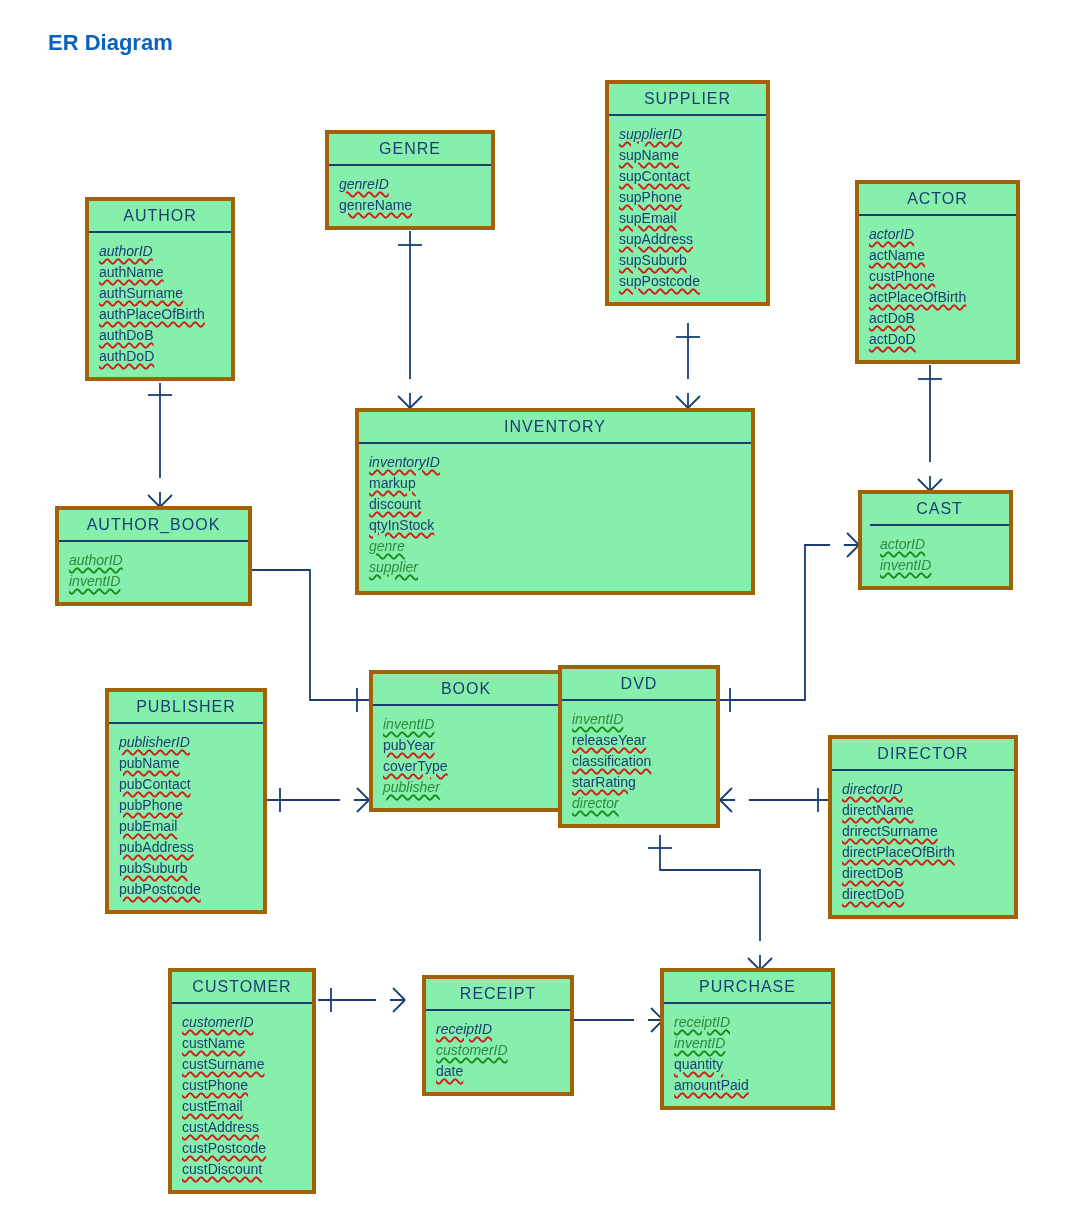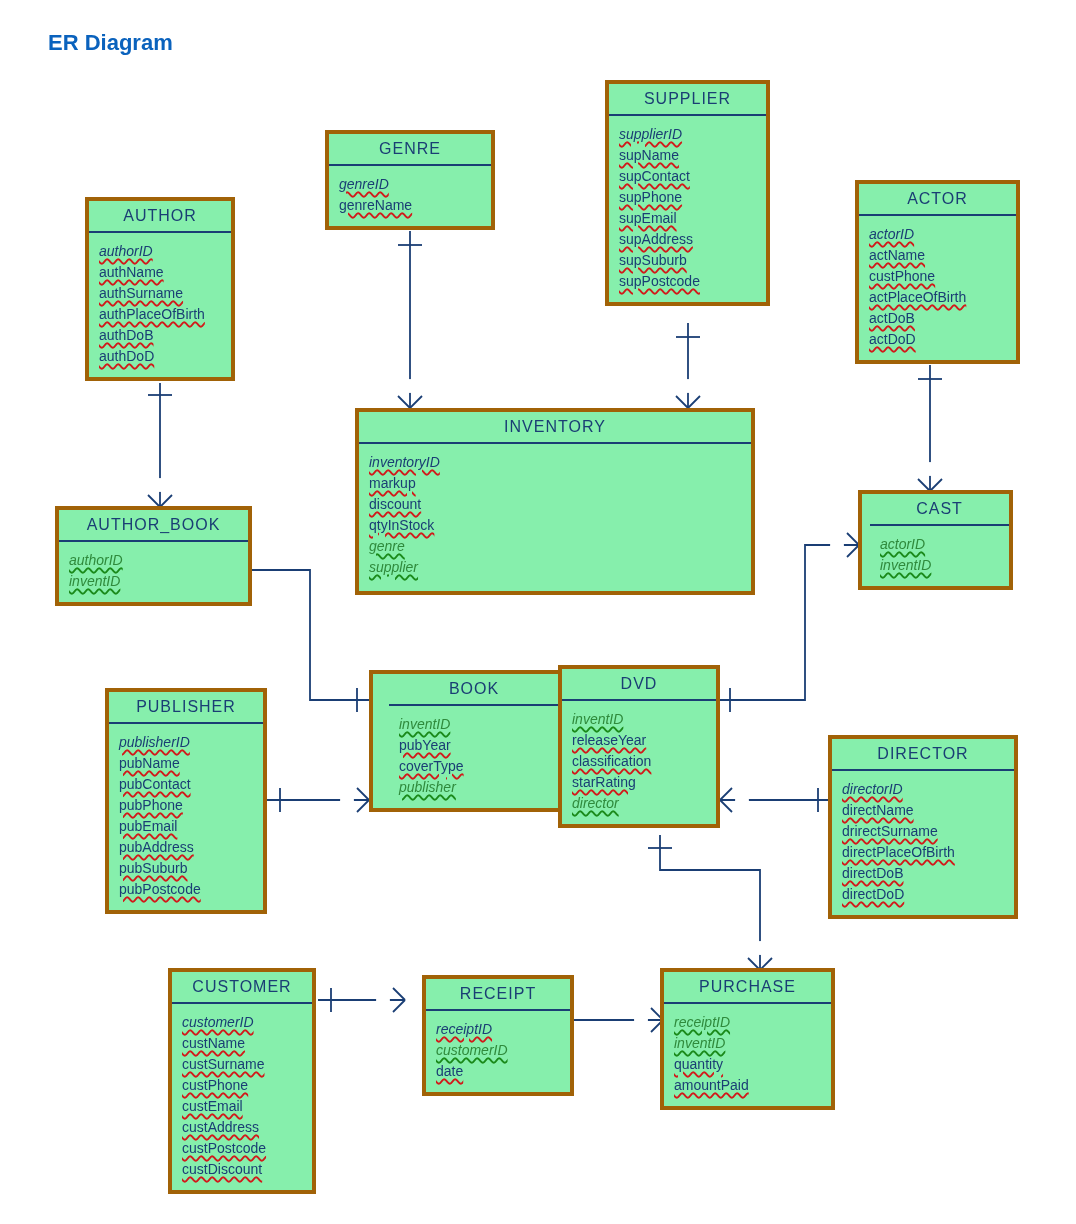--- a/index.html
+++ b/index.html
@@ -218,21 +218,21 @@
 </div>
 
 <div class="entity" style="left:858px; top:490px; width:155px;padding-left:8px;">
   <div class="title">CAST</div>
   <div class="attrs">
         <div class="attr pk fk"><span class="txt">actorID</span></div>
         <div class="attr pk fk"><span class="txt">inventID</span></div>
       </div>
 </div>
 
-<div class="entity" style="left:369px; top:670px; width:194px;padding-left:16px;">
+<div class="entity" style="left:369px; top:670px; width:194px;">
   <div class="title">BOOK</div>
   <div class="attrs">
         <div class="attr pk fk"><span class="txt">inventID</span></div>
         <div class="attr"><span class="txt">pubYear</span></div>
         <div class="attr"><span class="txt">coverType</span></div>
         <div class="attr fk"><span class="txt">publisher</span></div>
       </div>
 </div>
 
 <div class="entity" style="left:558px; top:665px; width:162px;">

